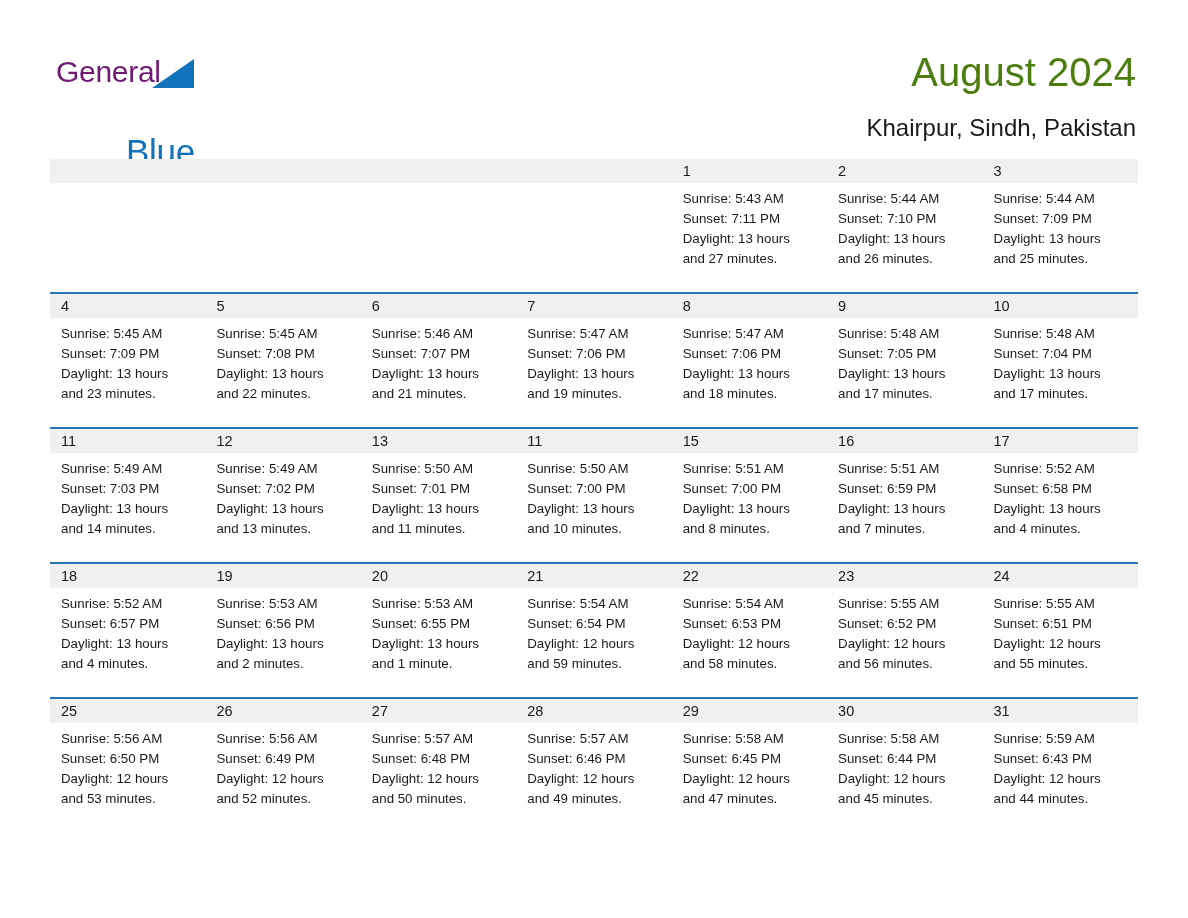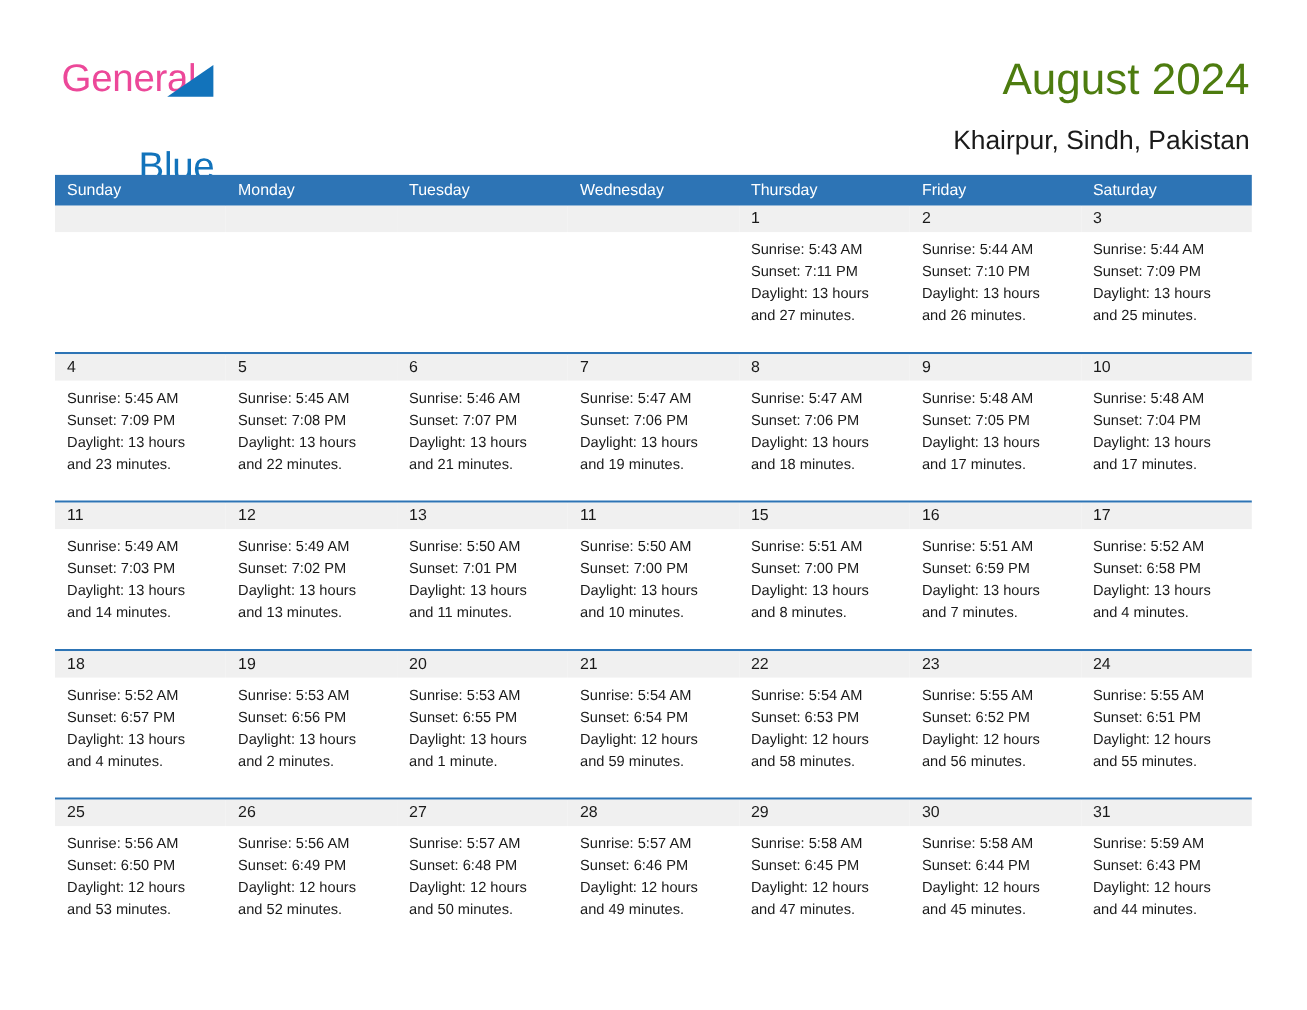--- a/index.html
+++ b/index.html
@@ -37,23 +37,23 @@
     width: 220px;
     height: 78px;
   }
   .brand-line1 {
     position: relative;
     height: 40px;
     display: block;
     white-space: nowrap;
   }
   .brand-general {
-    font-size: 35px;
+    font-size: 30px;
     font-weight: 400;
-    color: #ec4899;
+    color: #701a75;
     letter-spacing: -0.3px;
     line-height: 40px;
     font-family: "Liberation Sans", sans-serif;
   }
   .brand-triangle {
     position: absolute;
     left: 96px;
     top: 7px;
     width: 0;
     height: 0;
@@ -169,29 +169,20 @@
     </div>
 
     <div class="title-block">
       <div class="cal-title">August 2024</div>
       <div class="cal-subtitle">Khairpur, Sindh, Pakistan</div>
     </div>
 
   </div>
 
   <div class="calendar">
-    <div class="dow-row" id="dow-row">
-        <div class="dow-cell">Sunday</div>
-        <div class="dow-cell">Monday</div>
-        <div class="dow-cell">Tuesday</div>
-        <div class="dow-cell">Wednesday</div>
-        <div class="dow-cell">Thursday</div>
-        <div class="dow-cell">Friday</div>
-        <div class="dow-cell">Saturday</div>
-      </div>
     <div id="weeks-container">
         <div class="week-row first">
           <div class="day-cell empty">
             <div class="day-band"></div>
           </div>
           <div class="day-cell empty">
             <div class="day-band"></div>
           </div>
           <div class="day-cell empty">
             <div class="day-band"></div>

